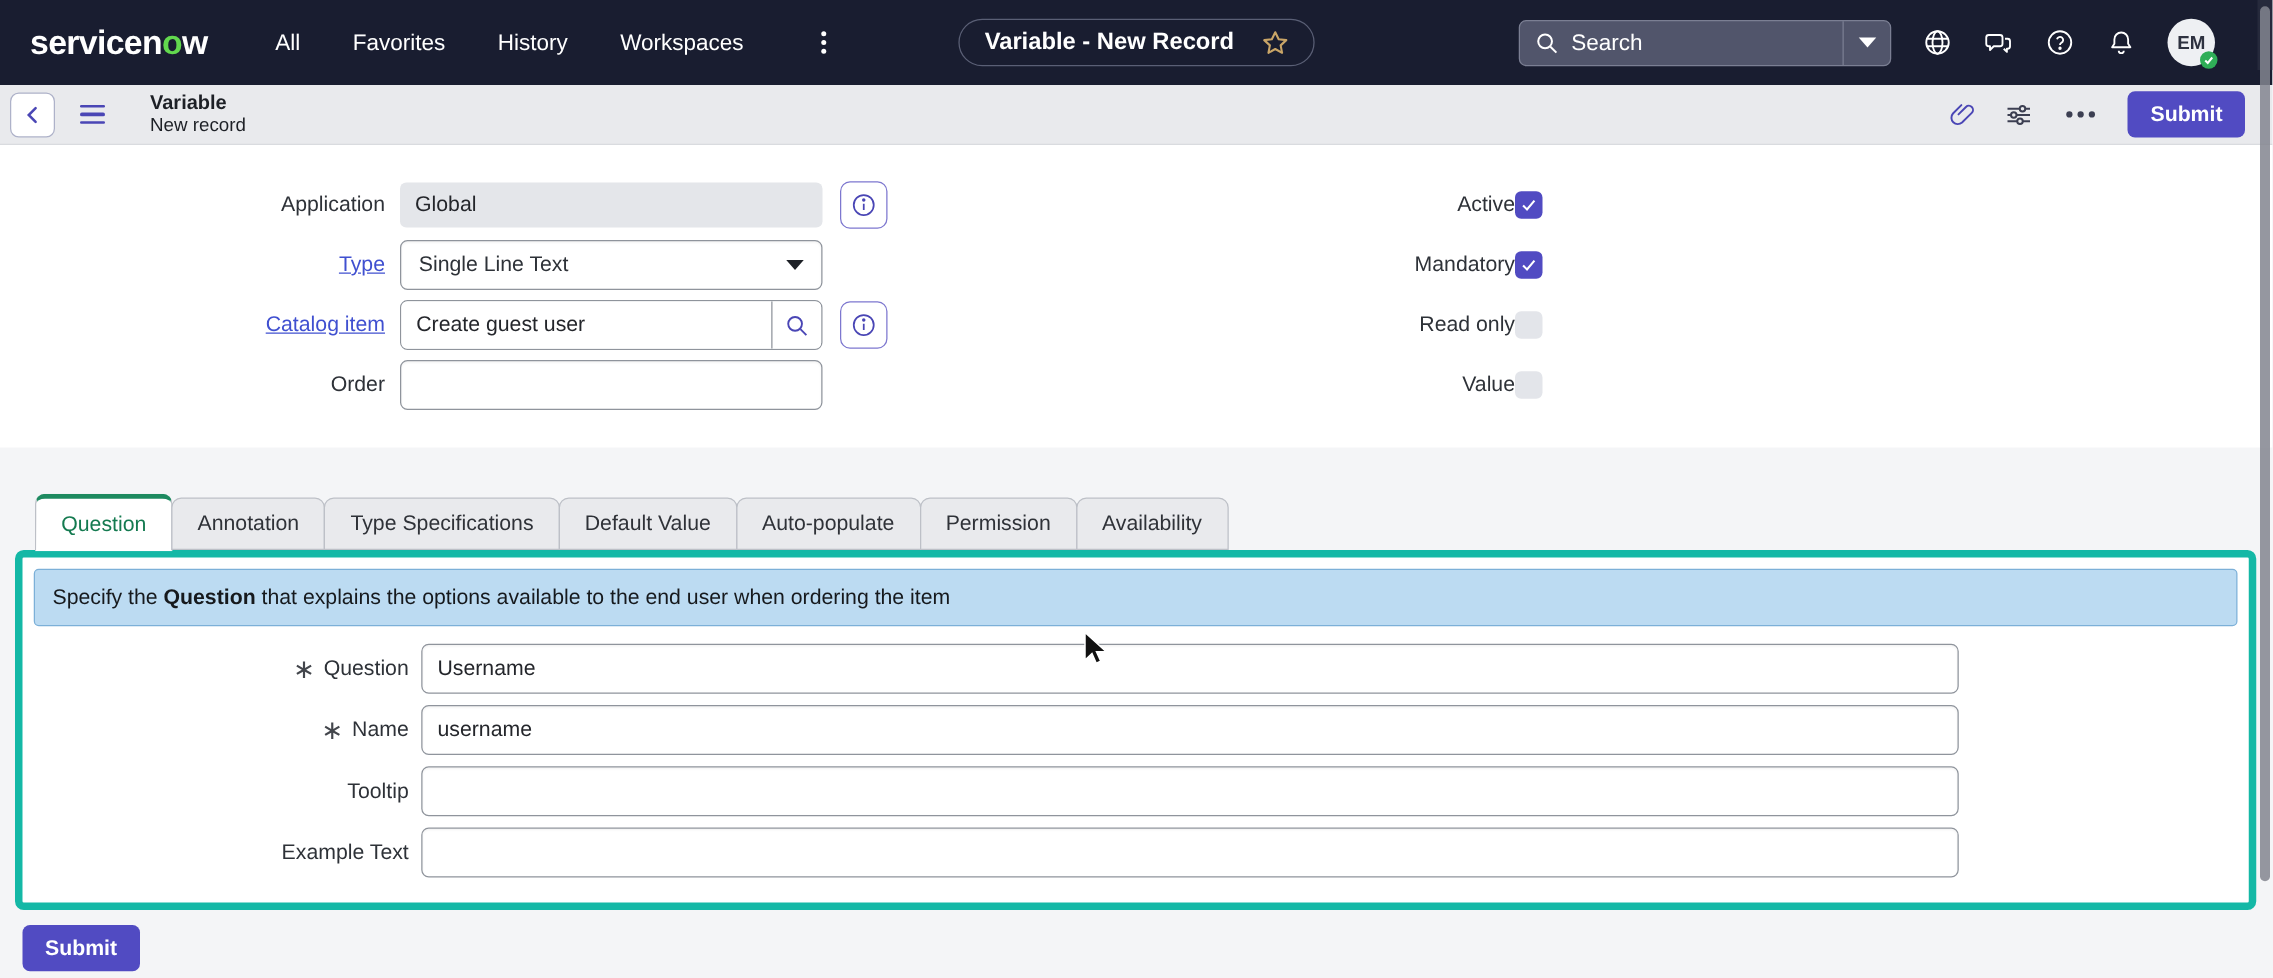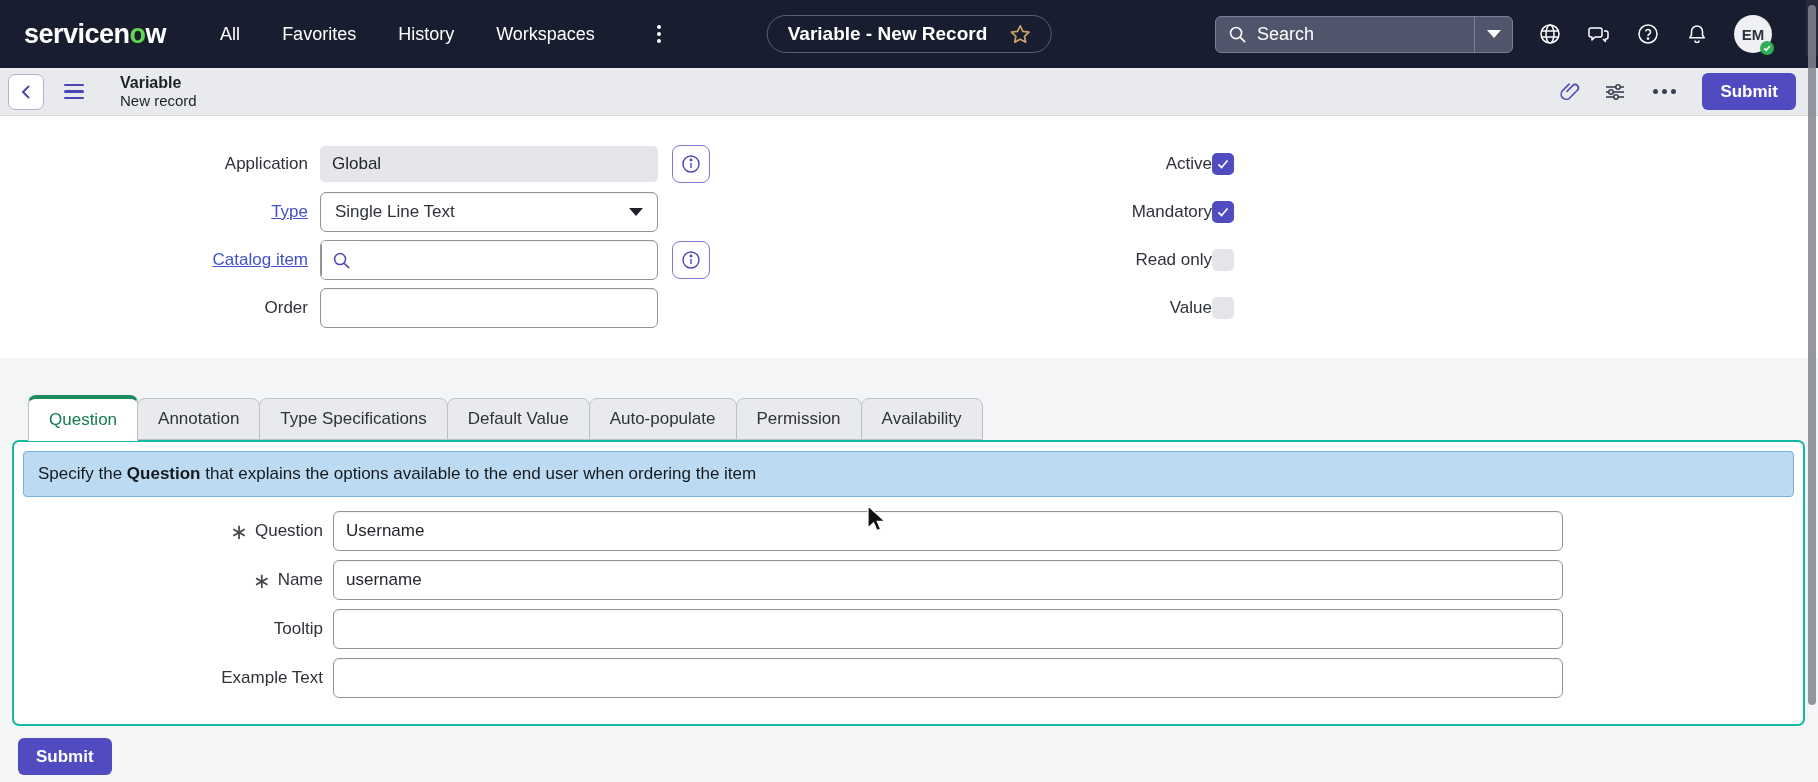--- a/index.html
+++ b/index.html
@@ -68,21 +68,21 @@
   .cb-label{text-align:right;font-size:17px;color:#2e3238;justify-self:end;}
   .checkbox{width:22px;height:22px;border-radius:5px;background:#e3e5ea;cursor:pointer;display:flex;align-items:center;justify-content:center;color:#fff;}
   .checkbox.checked{background:var(--accent);}
 
   
   .tab-section{padding-top:37px;}
   .tab-strip{display:flex;margin-left:28px;position:relative;z-index:2;align-items:flex-end;}
   .tab{height:42px;padding:0 20px;display:flex;align-items:center;font-size:17px;color:#2f3238;cursor:pointer;
     background:#e9eaed;border:1px solid #bdc0c7;border-radius:8px 8px 0 0;margin-right:-1px;}
   .tab.active{height:46px;background:#fff;color:var(--tab-active);border-top:4px solid #1d8a60;border-bottom:1px solid #fff;margin-bottom:-1px;}
-  .card{margin:0 13px 0 12px;background:#fff;border:2px solid #14b8a6;border-radius:7px;min-height:286px;padding:9px 9px 20px 9px;}
+  .card{margin:0 13px 0 12px;background:#fff;border:6px solid #14b8a6;border-radius:7px;min-height:286px;padding:9px 9px 20px 9px;}
   .banner{height:46px;background:var(--banner-bg);border:1px solid #7cb0d8;border-radius:4px;display:flex;align-items:center;
     padding:0 14px;font-size:17px;color:#16191d;margin-bottom:14px;}
   .content-grid{display:grid;grid-template-columns:300px 1240px 1fr;grid-auto-rows:40px;row-gap:9px;align-items:center;}
   .c-label{justify-self:end;font-size:17px;color:#2e3238;display:flex;align-items:center;gap:7px;}
   .req{font-size:21px;color:#43464c;line-height:1;}
   .c-field{margin-left:10px;}
   .bottom-submit{margin:12px 0 0 18px;}
 
   
   .scroll-track{position:absolute;top:0;right:0;width:12px;height:782px;background:transparent;}
@@ -246,20 +246,21 @@
     <div class="checkbox checked">
       <svg width="14" height="14" viewBox="0 0 20 20" fill="none" stroke="#fff" stroke-width="2.4">
           <path d="M3.5 10.5 L8 15 L16.5 5"></path>
         </svg>
     </div>
     <span></span>
 
     <span class="f-label link">Catalog item</span>
     <div class="f-field">
         <div class="ref-wrap">
+      <input value="Create guest user" style="">
       <div class="ref-search">
         <svg width="19" height="19" viewBox="0 0 20 20" fill="none" stroke="#4a46b5" stroke-width="1.6">
               <circle cx="8.5" cy="8.5" r="5.8"></circle>
               <line x1="13" y1="13" x2="18" y2="18"></line>
             </svg>
       </div>
     </div>
       </div>
     <div style="display:flex;">
         <div class="info-btn">

